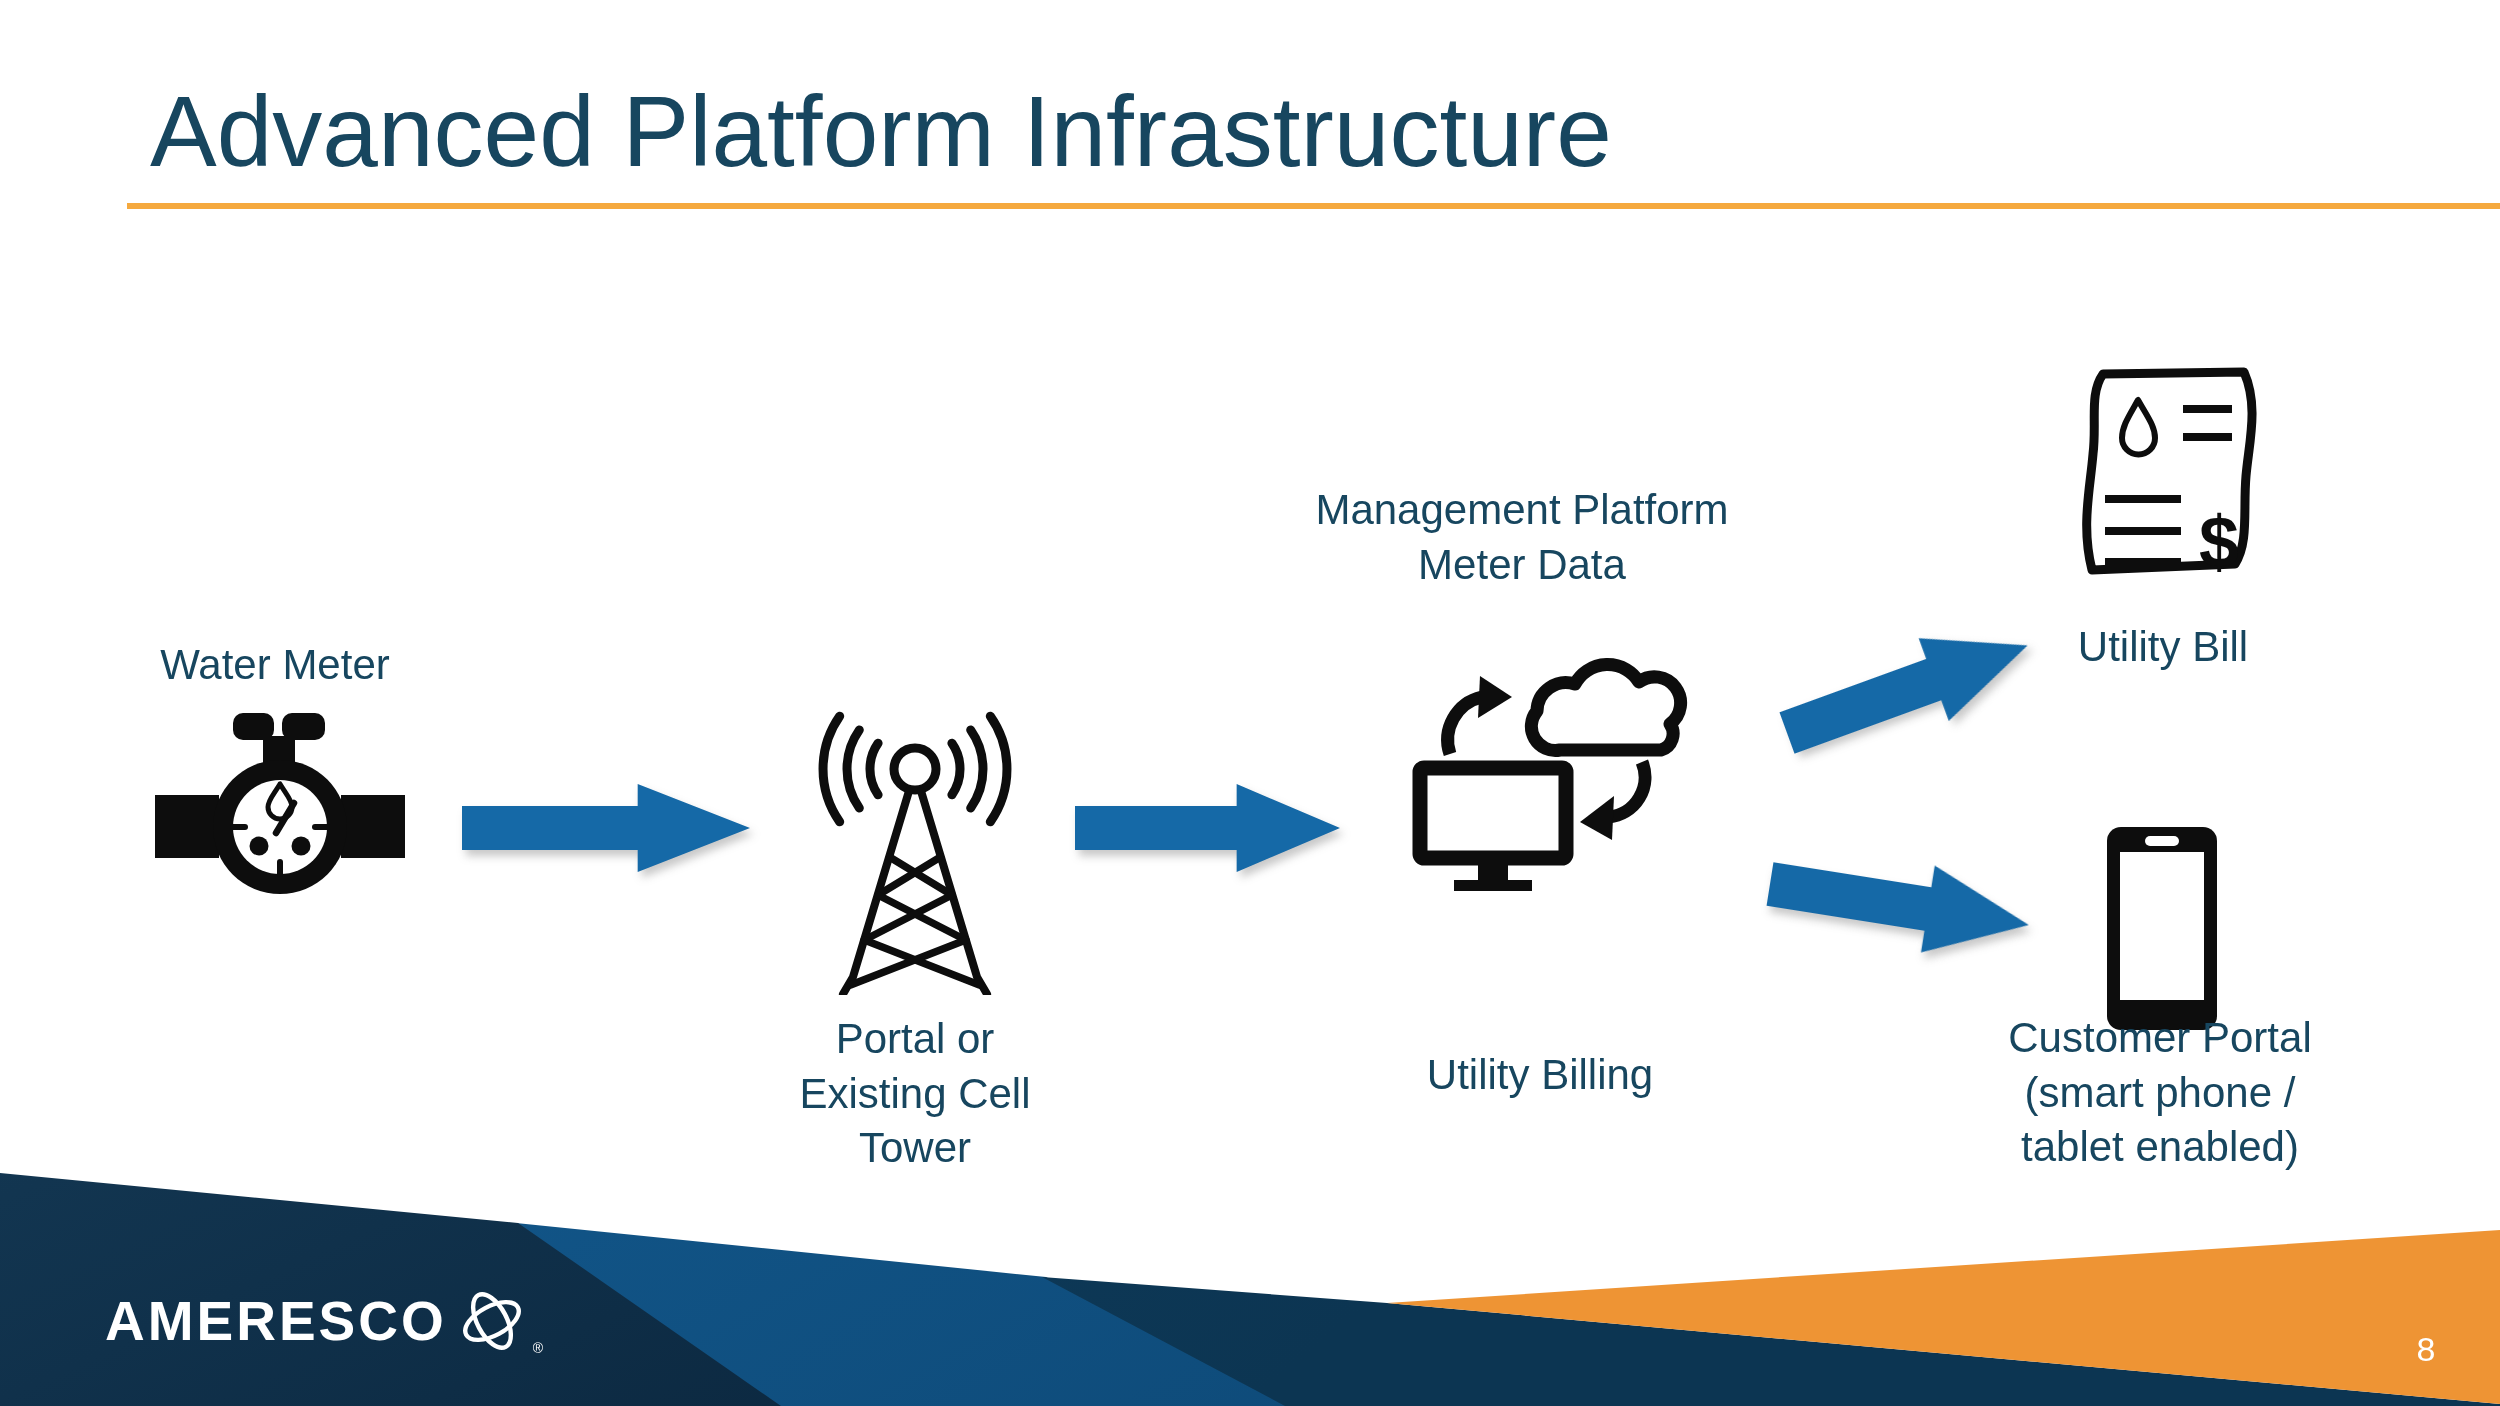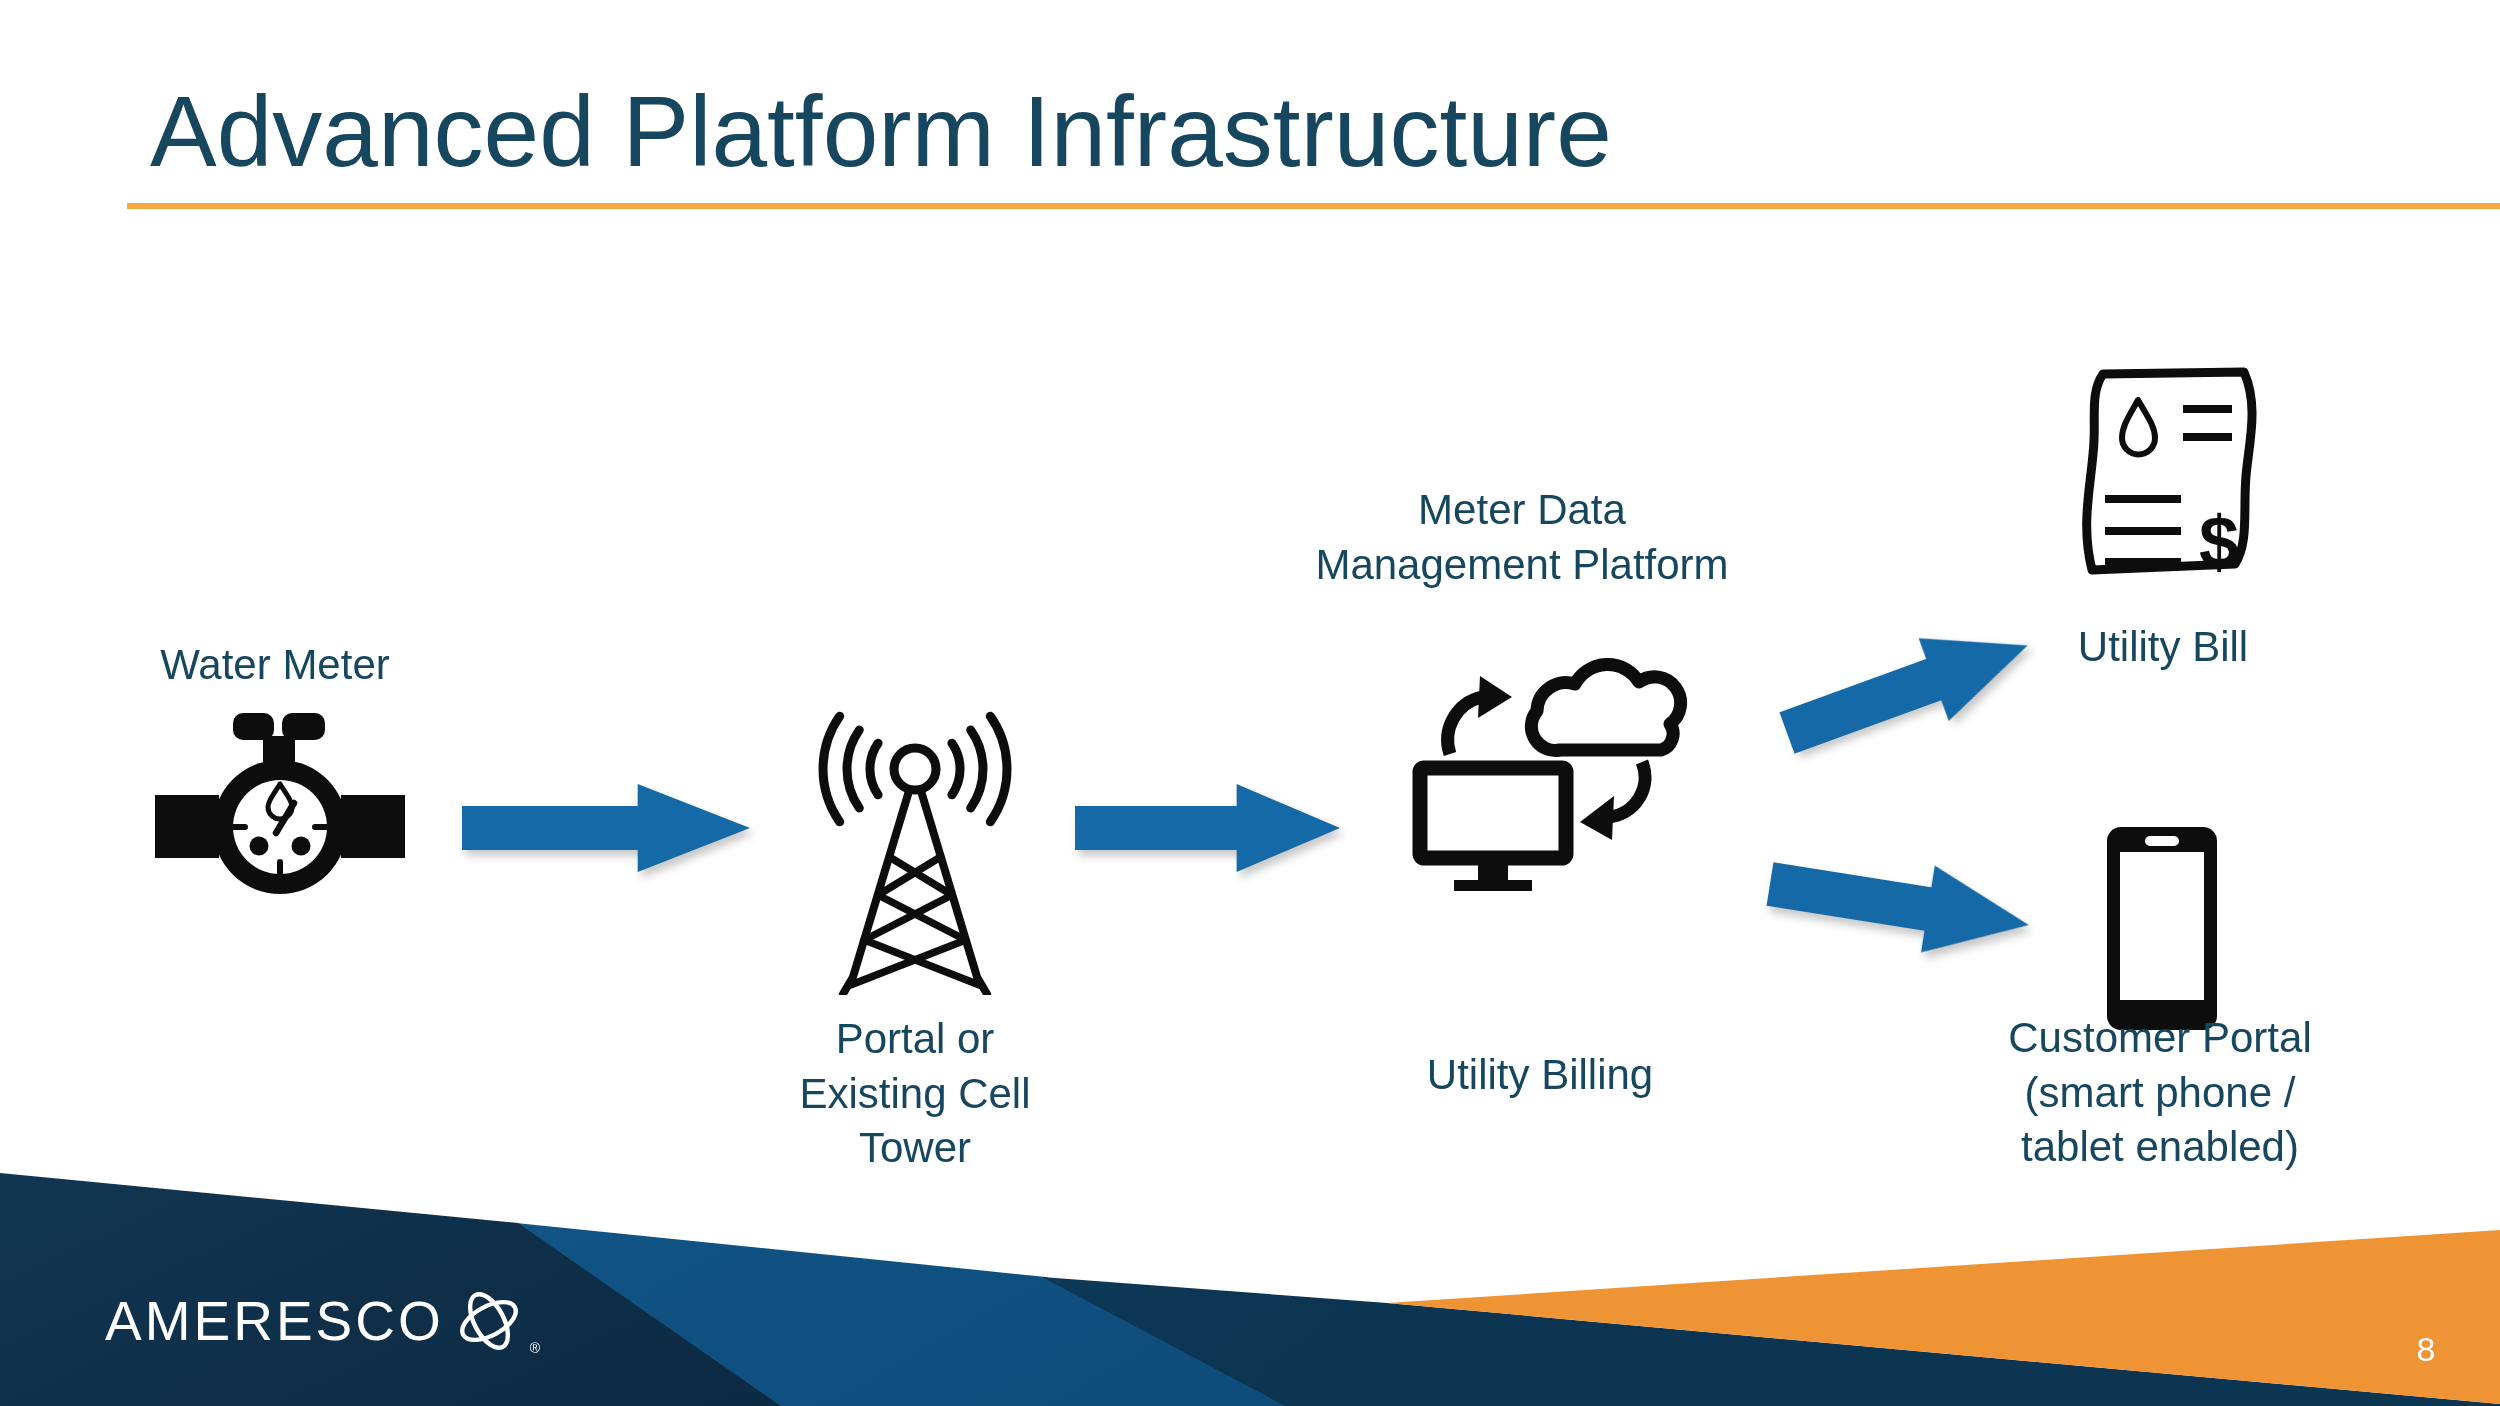--- a/index.html
+++ b/index.html
@@ -25,21 +25,21 @@
   .f-navy {background:linear-gradient(155deg,#1E4D6E 0%,#0C2941 70%);
     clip-path:polygon(0 1173px,518px 1223px,781px 1406px,0 1406px);}
   .f-mid  {background:linear-gradient(150deg,#1767A2 0%,#0E4A78 80%);
     clip-path:polygon(516px 1223px,1046px 1277px,1289px 1406px,779px 1406px);}
   .f-deep {background:linear-gradient(140deg,#134A70 0%,#0C3552 70%);
     clip-path:polygon(1042px 1277px,1387px 1303px,2500px 1404px,2500px 1406px,1285px 1406px);}
   .f-orange{background:linear-gradient(175deg,#F5AA4F 0%,#EE9434 85%);
     clip-path:polygon(1387px 1303px,2500px 1230px,2500px 1404px);}
   
   .logo{left:105px;top:1282px;display:flex;align-items:center;}
-  .logo-text{color:#fff;font-size:55px;letter-spacing:3px;font-weight:400;line-height:1;}
+  .logo-text{color:#fff;font-size:55px;letter-spacing:3px;font-weight:700;line-height:1;}
   .logo-reg{color:#fff;font-size:14px;align-self:flex-end;margin:0 0 4px 2px;}
   .page-number{left:2396px;top:1330px;width:60px;text-align:center;color:var(--page-number-color);font-size:34px;}
 </style>
 </head>
 <body>
 
 <div class="slide">
 
   <div class="abs title">Advanced Platform Infrastructure</div>
   <div class="abs title-rule"></div>
@@ -99,22 +99,22 @@
     <div>Portal or</div>
     <div>Existing Cell</div>
     <div>Tower</div>
   </div>
 
   <div class="abs arrow-wrap" style="left:1075px;top:784px;width:265px;height:88px;">
     <div class="block-arrow"></div>
   </div>
 
   <div class="abs label" style="left:1522px;top:483px;">
+    <div>Management Platform</div>
     <div>Meter Data</div>
-    <div>Management Platform</div>
   </div>
   <svg class="abs" style="left:1408px;top:650px;" width="280" height="335" viewBox="0 0 280 335">
     <path class="ink-stroke" d="M152,100 A24,24 0 0 1 129,61 A29,29 0 0 1 167,34 A37,37 0 0 1 231,32 A26,26 0 0 1 262,74 A17,17 0 0 1 253,100 Z" stroke-width="13" fill="#ffffff" stroke-linejoin="round"></path>
     <path class="ink-stroke" d="M42,104 A44,44 0 0 1 74,47" stroke-width="13" fill="none" stroke-linecap="butt"></path>
     <polygon class="ink-fill" points="72,26 104,47 70,68"></polygon>
     <path class="ink-stroke" d="M234,112 A40,40 0 0 1 201,167" stroke-width="13" fill="none" stroke-linecap="butt"></path>
     <polygon class="ink-fill" points="172,172 206,146 204,190"></polygon>
     <rect x="12" y="118" width="146" height="90" rx="4" fill="#ffffff" class="ink-stroke" stroke-width="15"></rect>
     <rect class="ink-fill" x="70" y="208" width="30" height="24"></rect>
     <rect class="ink-fill" x="46" y="230" width="78" height="11"></rect>

